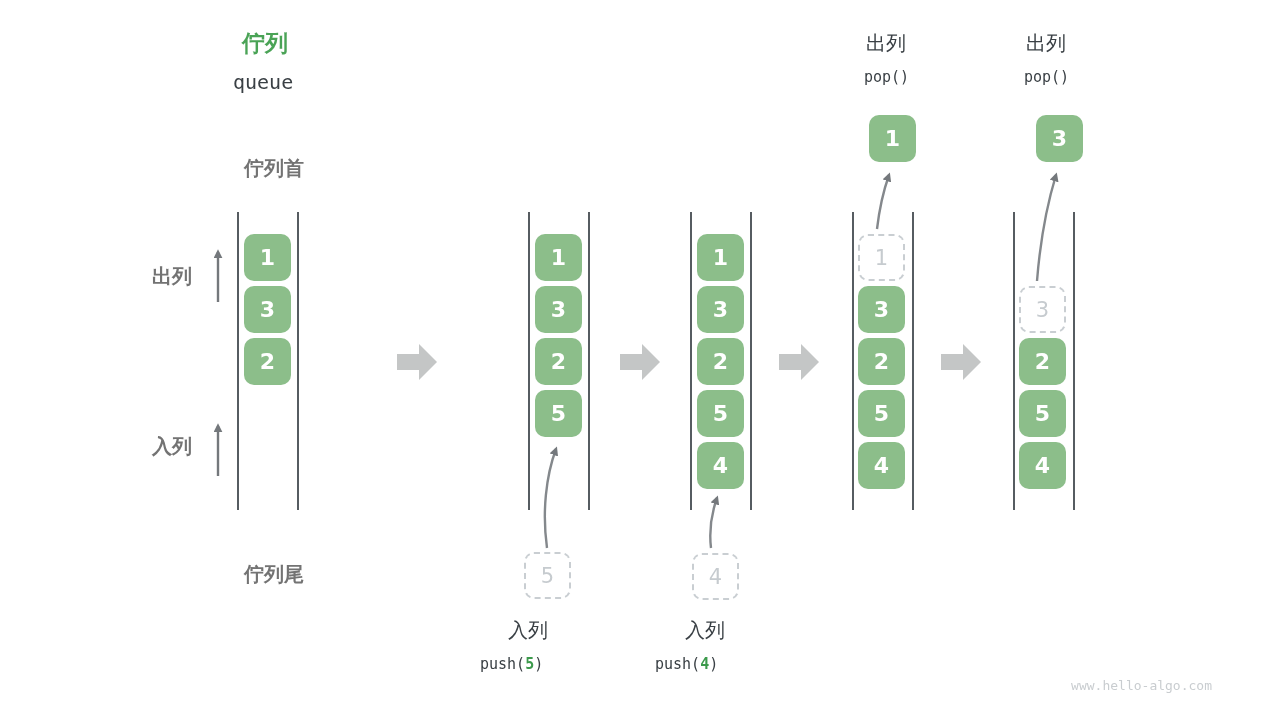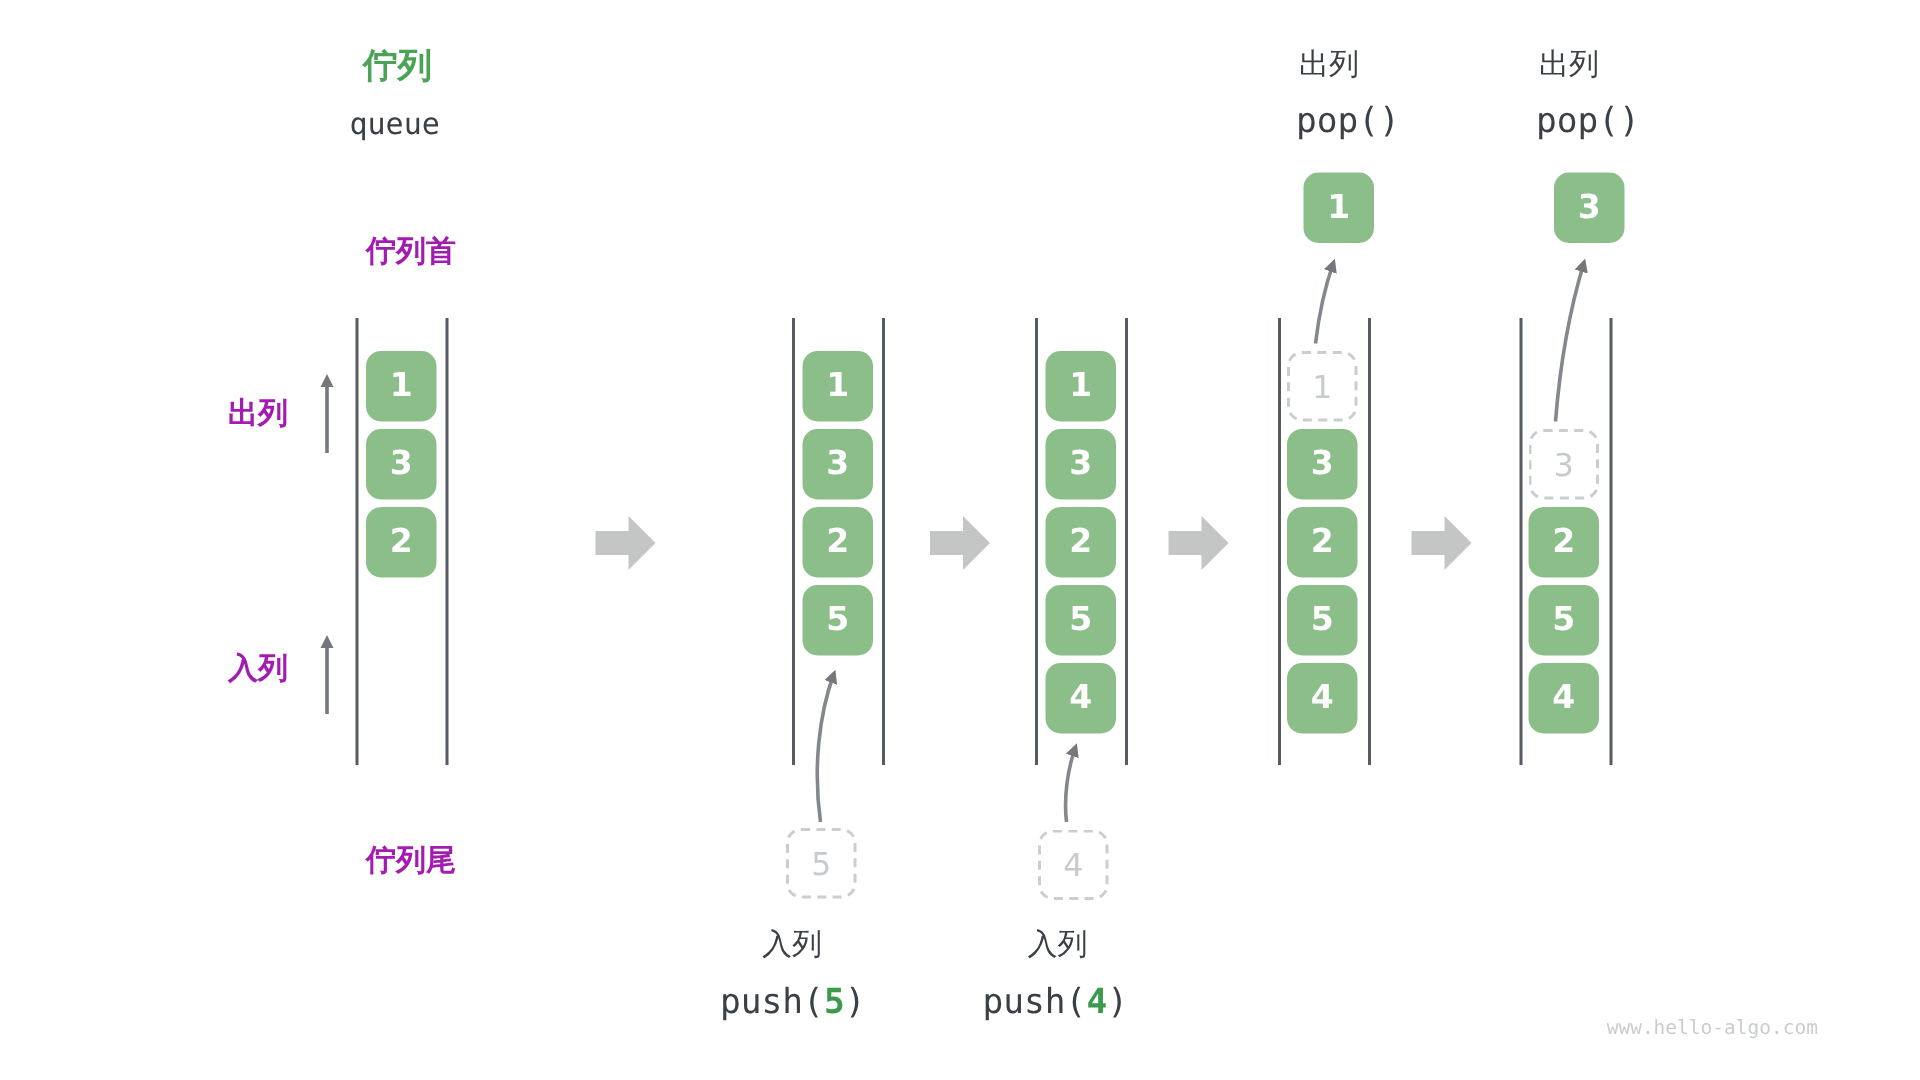--- a/index.html
+++ b/index.html
@@ -4,24 +4,24 @@
 <style>
   html,body{margin:0;padding:0;background:#ffffff;}
   #canvas{position:relative;width:1280px;height:720px;background:#ffffff;overflow:hidden;
           font-family:"Liberation Sans","DejaVu Sans",sans-serif;color:#3a4045;}
   .abs{position:absolute;}
   .cell{position:absolute;width:47px;height:47px;border-radius:10px;background:#8cbe8a;
         color:#ffffff;font-weight:700;font-size:22px;display:flex;align-items:center;
         justify-content:center;box-sizing:border-box;font-family:"DejaVu Sans",sans-serif;}
   .cell.ghost{background:#ffffff;border:2px dashed #c9ced2;color:#c6cbcf;font-weight:500;font-size:21px;}
   .vline{position:absolute;width:1.5px;height:298px;top:212px;background:#565c61;}
-  .cjk-bold{font-size:20px;font-weight:700;color:#a21caf;line-height:1;}
+  .cjk-bold{font-size:20px;font-weight:700;color:#737373;line-height:1;}
   .cjk-med{font-size:20px;font-weight:500;color:#3a4045;line-height:1;}
   .mono{font-family:"DejaVu Sans Mono","Liberation Mono",monospace;}
-  .code{font-size:23px;color:#3a4045;}
+  .code{font-size:15px;color:#3a4045;}
   .code .arg{color:#3c9a4c;font-weight:700;}
   .title-zh{font-size:23px;font-weight:700;color:#4aa356;}
   .title-en{font-size:20px;color:#3a4045;}
   .watermark{font-size:13px;color:#c9cdd0;}
   .centered{text-align:center;}
   svg#overlay{position:absolute;left:0;top:0;pointer-events:none;}
 </style>
 </head>
 <body>
 

